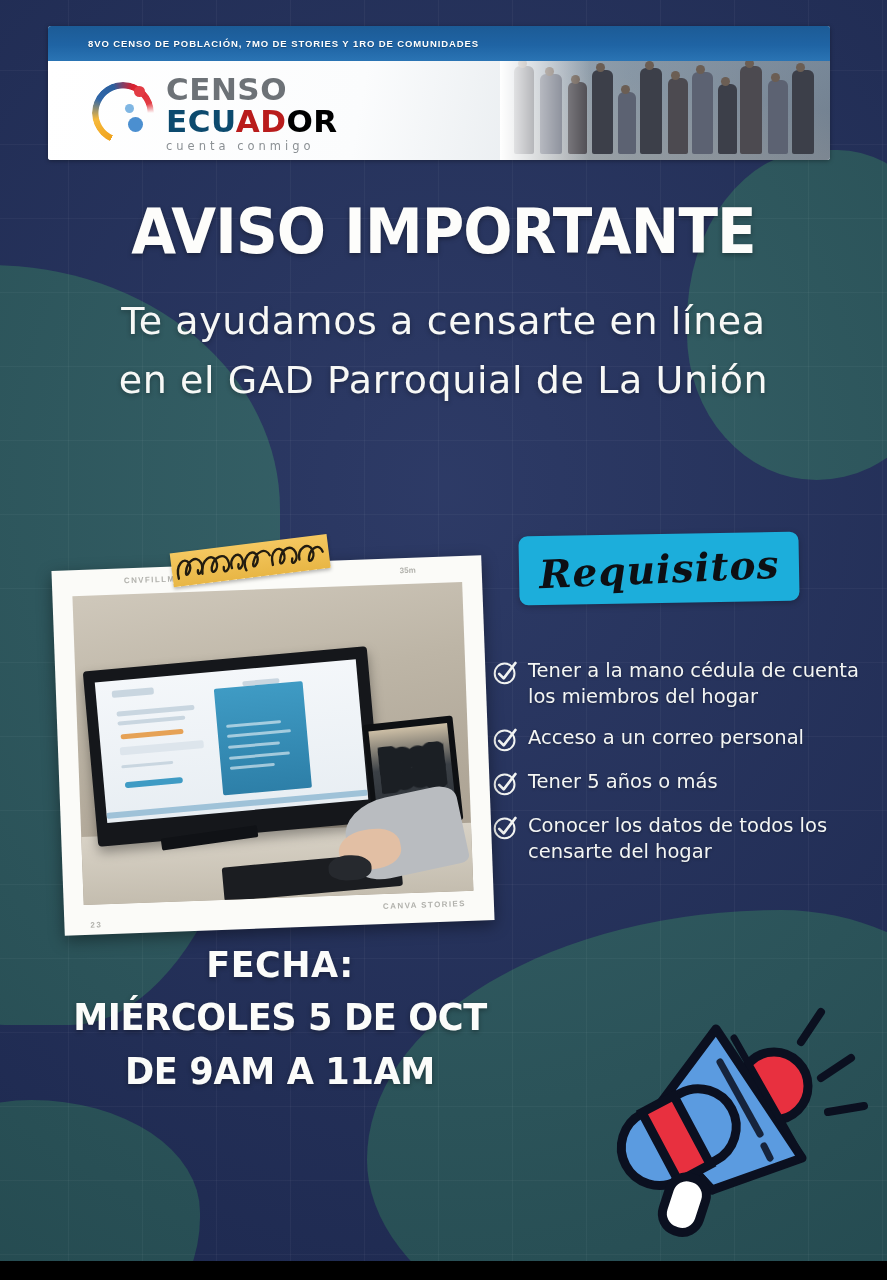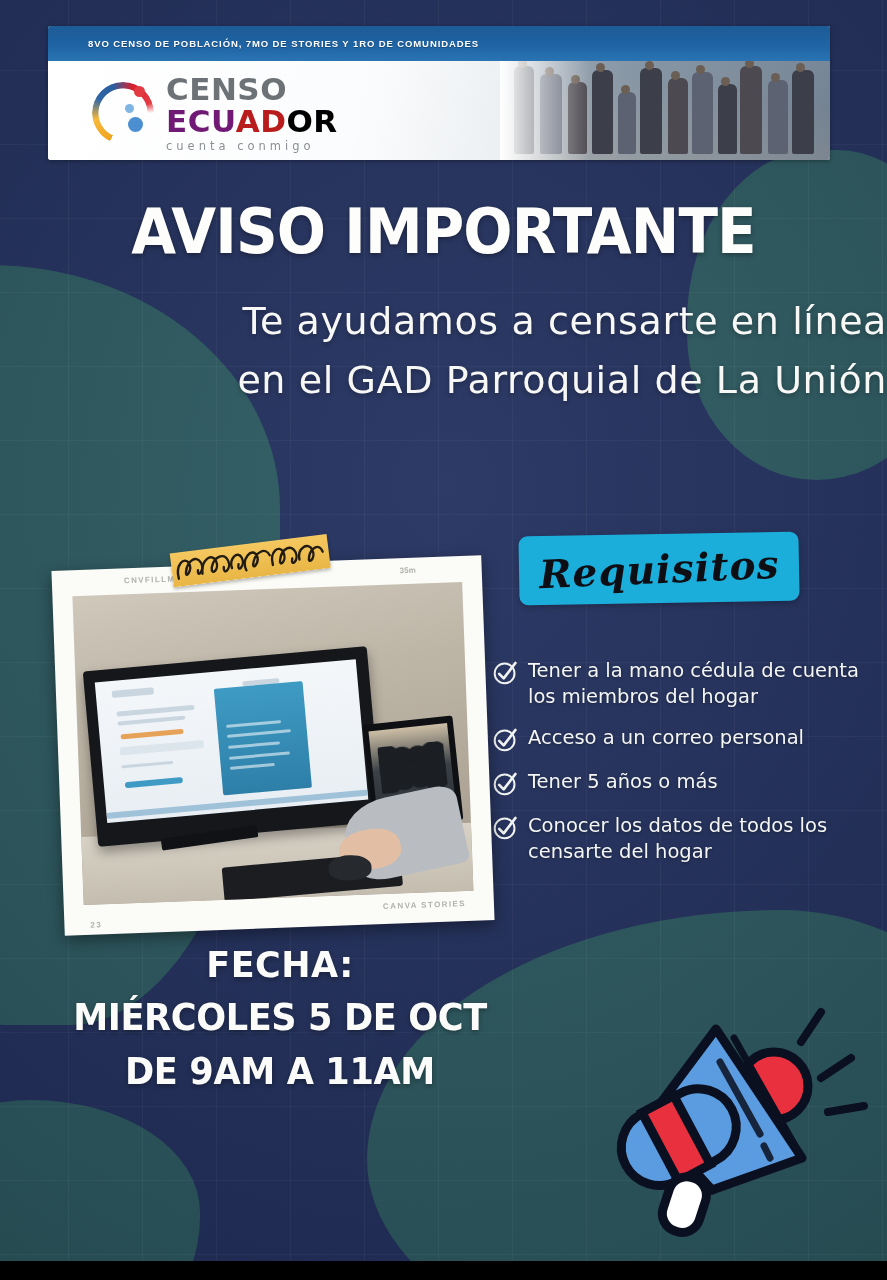--- a/index.html
+++ b/index.html
@@ -108,39 +108,39 @@
   .swirl .dot-ltblue{ width:9px;height:9px;background:#7fb6e3; right:20px; top:22px; }
   .logo-text{ line-height:1; }
   .logo-censo{
     font-size:31px; font-weight:bold; letter-spacing:.5px; color:#6d7277;
     font-family:"DejaVu Sans", sans-serif;
   }
   .logo-ecuador{
     font-size:31px; font-weight:bold; letter-spacing:.5px; margin-top:1px;
     font-family:"DejaVu Sans", sans-serif;
   }
-  .logo-ecuador .e{ color:#701a75; }
+  .logo-ecuador .e{ color:#0c4a6e; }
   .logo-ecuador .a{ color:#b91c1c; }
   .logo-ecuador .o{ color:#000000; }
   .logo-tag{
     font-size:11.5px; letter-spacing:4px; color:#8b9094; margin-top:4px;
     font-family:"DejaVu Sans", sans-serif;
   }
 
   
   #headline{
     position:absolute; left:0; top:195px; width:887px; text-align:center; z-index:12;
     color:#fdfdfb;
     font-family:"DejaVu Sans", sans-serif;
     font-weight:bold; font-size:63px; letter-spacing:-1px;
     transform:scaleX(.92);
     text-shadow:0 2px 6px rgba(0,0,0,.35);
   }
   #subline{
-    position:absolute; left:0; top:292px; width:887px; text-align:right; z-index:12;
+    position:absolute; left:0; top:292px; width:887px; text-align:center; z-index:12;
     color:#f7f8f6;
     font-family:"DejaVu Sans", sans-serif;
     font-size:38px; line-height:1.55; letter-spacing:.6px;
     text-shadow:0 2px 5px rgba(0,0,0,.3);
   }
   #subline div{ white-space:nowrap; }
 
   
   #photo{
     position:absolute; left:58px; top:563px; width:430px; height:365px;

